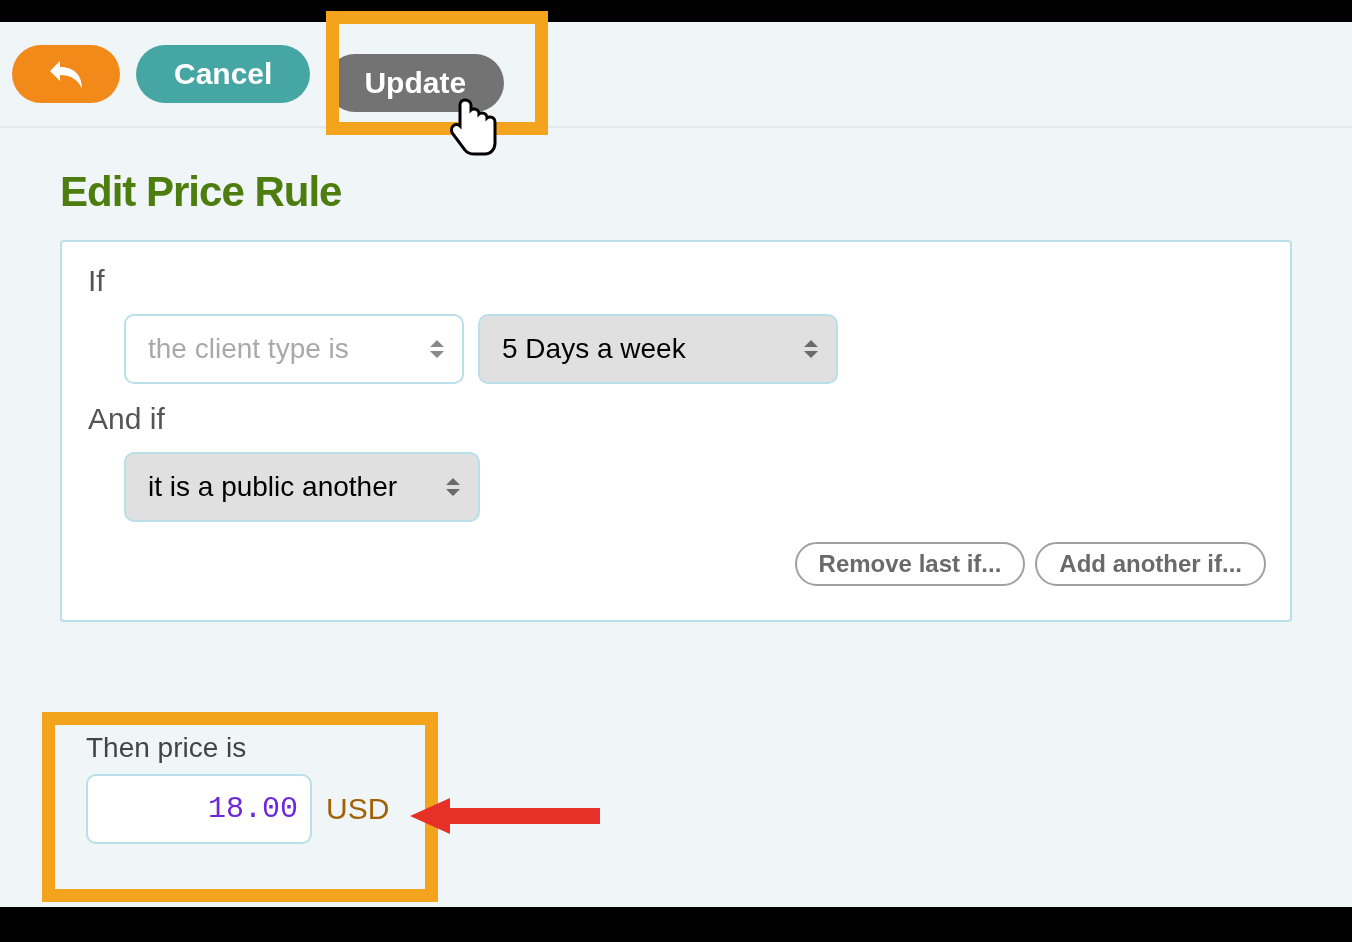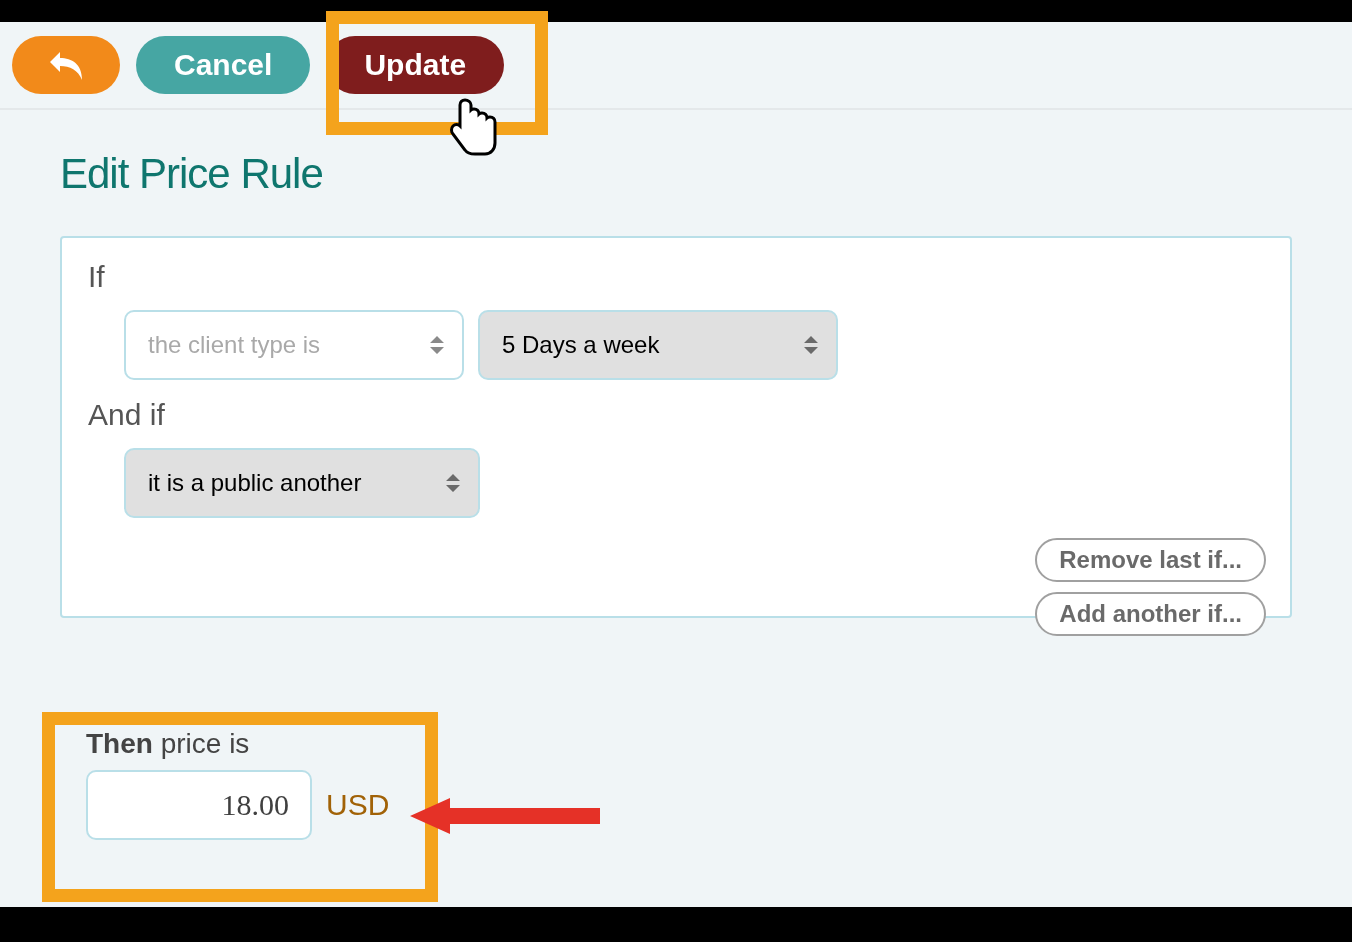--- a/index.html
+++ b/index.html
@@ -34,21 +34,21 @@
     font-family: inherit;
   }
   .btn.back {
     background: #f28a1a;
     padding: 12px 34px;
     display: flex;
     align-items: center;
     justify-content: center;
   }
   .btn.cancel   { background: #46a6a3; }
-  .btn.update   { background: #7f1d1d; }
+  .btn.update   { background: #737373; margin-top: 18px; }
 
   
   .hl-update {
     position: absolute;
     left: 326px; top: 11px;
     width: 222px; height: 124px;
     border: 13px solid #f4a31c;
     pointer-events: none;
     z-index: 20;
   }
@@ -72,24 +72,24 @@
     left: 445px; top: 96px;
     width: 52px; height: 60px;
     pointer-events: none;
     z-index: 30;
   }
 
   
   .content { padding: 40px 60px 0 60px; }
   .page-title {
     font-size: 42px;
-    font-weight: 400;
-    color: #0f766e;
+    font-weight: 700;
+    color: #4d7c0f;
     letter-spacing: -1px;
-    margin-bottom: 38px;
+    margin-bottom: 24px;
   }
   .card {
     background: #fff;
     border: 2px solid #b9dfe8;
     border-radius: 4px;
     padding: 22px 24px 80px 24px;
     position: relative;
   }
   .if-label {
     font-size: 30px;
@@ -101,70 +101,70 @@
   .row { display: flex; gap: 14px; margin-bottom: 18px; }
 
   .select-box {
     position: relative;
     border: 2px solid #b9dfe8;
     border-radius: 10px;
     height: 70px;
     display: flex;
     align-items: center;
     padding: 0 56px 0 22px;
-    font-size: 24px;
+    font-size: 28px;
     min-width: 340px;
     cursor: pointer;
   }
   .select-box.white  { background: #fff; color: #a9a9a9; }
   .select-box.grey   { background: #e0e0e0; color: #000000; }
   .select-box .caret {
     position: absolute;
     right: 16px; top: 50%;
     transform: translateY(-50%);
     width: 18px; height: 24px;
   }
 
   
   .side-actions {
     position: absolute;
     right: 24px;
     top: 300px;
     display: flex;
-    flex-direction: column;
+    flex-direction: row;
     gap: 10px;
     align-items: flex-end;
   }
   .pill {
     background: #fff;
     border: 2px solid #a0a0a0;
     color: #6a6a6a;
     font-size: 24px;
     font-weight: 600;
     padding: 6px 22px;
     border-radius: 30px;
     cursor: pointer;
     font-family: inherit;
     white-space: nowrap;
   }
 
   
   .then-wrap { position: absolute; left: 24px; top: 490px; }
   .then-label { font-size: 28px; color: #444; margin-bottom: 10px; }
-  .then-label b { font-weight: 700; margin-top: 28px; }
+  .then-label b { font-weight: 400; margin-top: 28px; }
   .then-row { display: flex; align-items: center; gap: 14px; }
   .price-input {
     width: 226px; height: 70px;
     border: 2px solid #b9dfe8;
     border-radius: 10px;
     font-size: 30px;
     text-align: right;
-    padding-right: 21px;
-    font-family: Liberation Serif, serif;
-    color: #404040;
+    padding-right: 12px;
+    font-family: Liberation Mono, monospace;
+    color: #6d28d9;
   }
   .currency { font-size: 30px; color: #a16207; }
 </style>
 </head>
 <body>
 
 <div class="blackbar top"></div>
 
 <div class="header">
   <button class="btn back">

